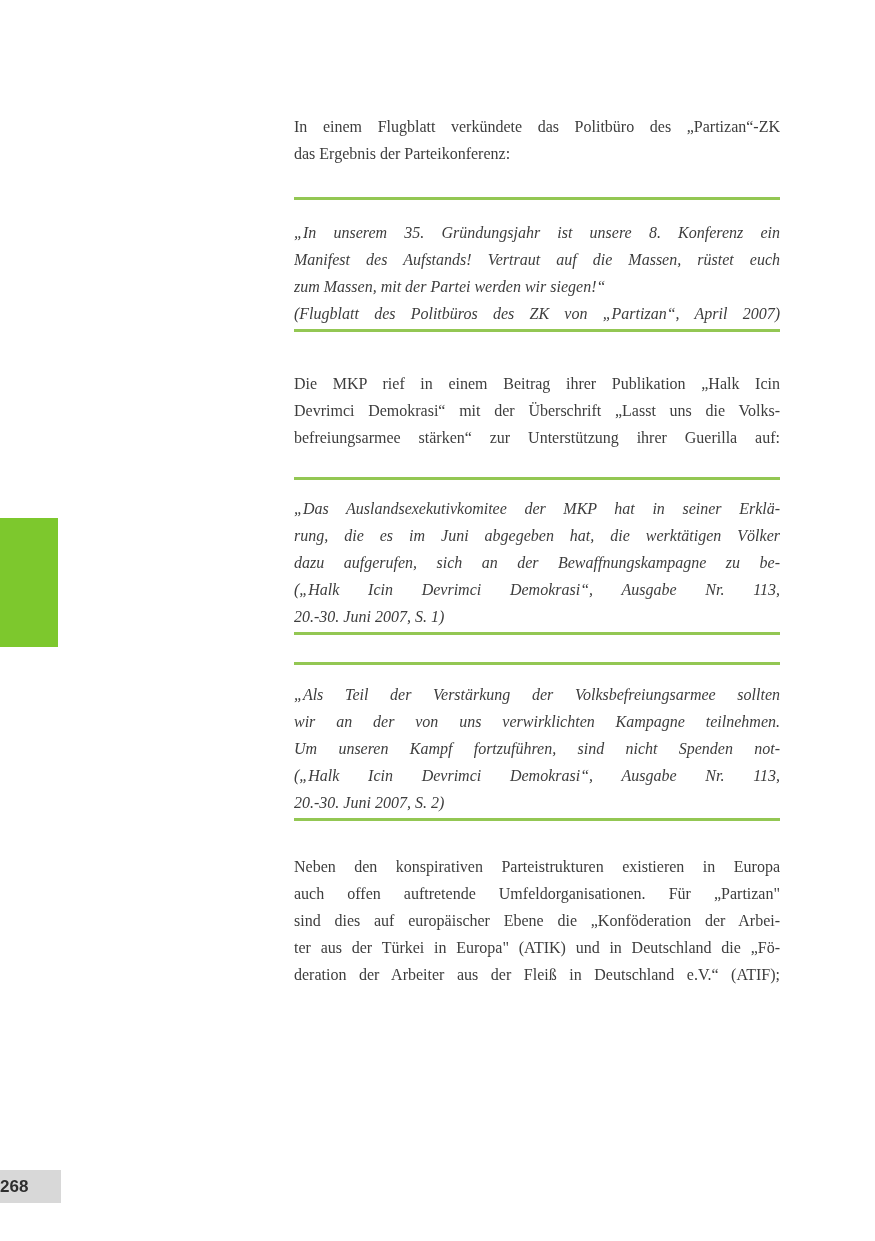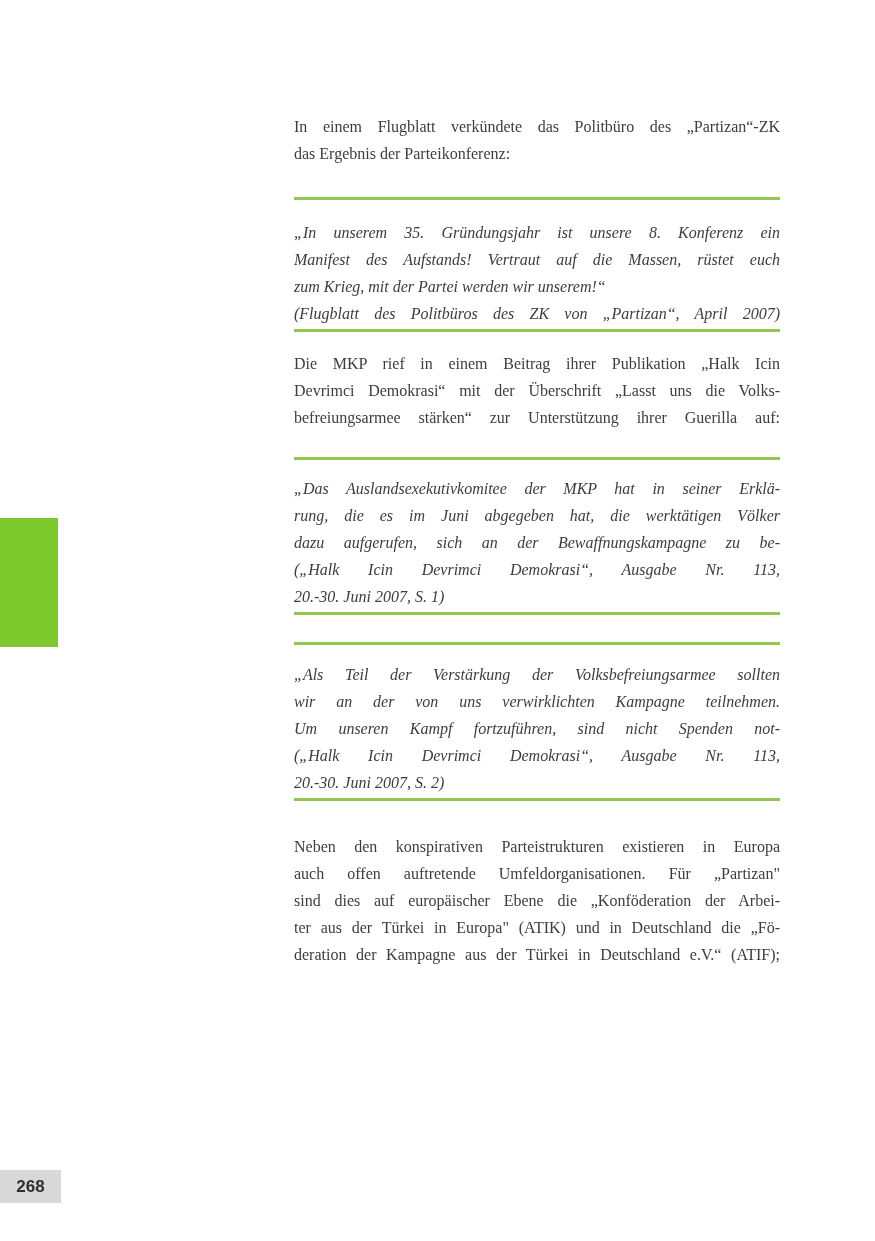--- a/index.html
+++ b/index.html
@@ -21,21 +21,20 @@
 
   .pagenum {
     position: absolute; left: 0; top: 1170px;
     width: 61px; height: 33px;
     background: var(--page-number-bg, #d8d8d8);
     color: #2e2e2e;
     font-family: "Liberation Sans", sans-serif;
     font-weight: bold;
     font-size: 17px;
     line-height: 33px;
-    text-align: center;
   }
 
   .column {
     position: absolute; left: 294px; top: 113px;
     width: 486px;
   }
 
   .block { margin: 0; }
   .line {
     height: 27px;
@@ -53,21 +52,21 @@
     height: 3px;
     background: var(--rule-green, #93c753);
     border: none;
     padding: 0;
   }
 
   
   .mt30 { margin-top: 30px; }
   .mt19 { margin-top: 19px; }
   .mt2  { margin-top: 2px; }
-  .mt38 { margin-top: 18px; }
+  .mt38 { margin-top: 38px; }
   .mt26 { margin-top: 26px; }
   .mt15 { margin-top: 15px; }
   .mt33 { margin-top: 33px; }
   .mt27 { margin-top: 27px; }
   .mt16 { margin-top: 16px; }
   .mt32 { margin-top: 32px; }
 </style>
 </head>
 <body>
 
@@ -82,21 +81,21 @@
     <div class="block para">
       <div class="line fill">In einem Flugblatt verkündete das Politbüro des „Partizan“-ZK</div>
       <div class="line end">das Ergebnis der Parteikonferenz:</div>
     </div>
 
     <div class="rule mt30"></div>
 
     <div class="block quote mt19">
       <div class="line fill">„In unserem 35. Gründungsjahr ist unsere 8. Konferenz ein</div>
       <div class="line fill">Manifest des Aufstands! Vertraut auf die Massen, rüstet euch</div>
-      <div class="line end">zum Krieg, mit der Partei werden wir unserem!“</div>
+      <div class="line end">zum Massen, mit der Partei werden wir siegen!“</div>
       <div class="line fill">(Flugblatt des Politbüros des ZK von „Partizan“, April 2007)</div>
     </div>
 
     <div class="rule mt2"></div>
 
     <div class="block para mt38">
       <div class="line fill">Die MKP rief in einem Beitrag ihrer Publikation „Halk Icin</div>
       <div class="line fill">Devrimci Demokrasi“ mit der Überschrift „Lasst uns die Volks-</div>
       <div class="line fill">befreiungsarmee stärken“ zur Unterstützung ihrer Guerilla auf:</div>
     </div>
@@ -124,17 +123,17 @@
       <div class="line end">20.-30. Juni 2007, S. 2)</div>
     </div>
 
     <div class="rule mt2"></div>
 
     <div class="block para mt32">
       <div class="line fill">Neben den konspirativen Parteistrukturen existieren in Europa</div>
       <div class="line fill">auch offen auftretende Umfeldorganisationen. Für „Partizan"</div>
       <div class="line fill">sind dies auf europäischer Ebene die „Konföderation der Arbei-</div>
       <div class="line fill">ter aus der Türkei in Europa" (ATIK) und in Deutschland die „Fö-</div>
-      <div class="line fill">deration der Kampagne aus der Türkei in Deutschland e.V.“ (ATIF);</div>
+      <div class="line fill">deration der Arbeiter aus der Fleiß in Deutschland e.V.“ (ATIF);</div>
     </div>
 
   </div>
 </div>
 
 </body></html>

